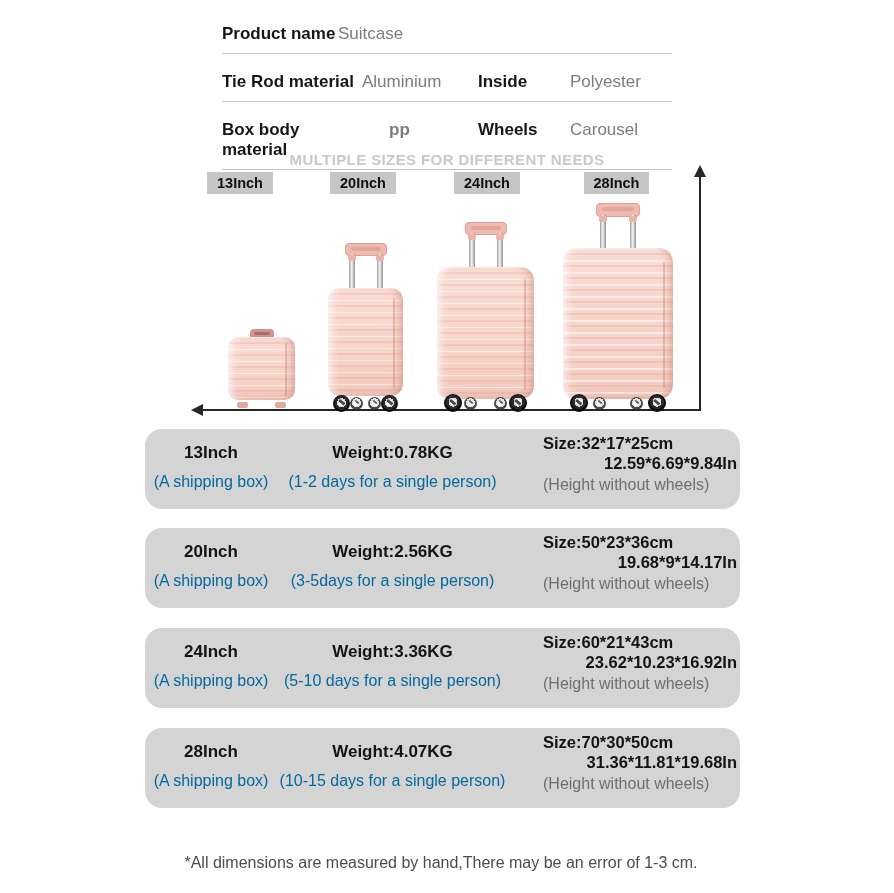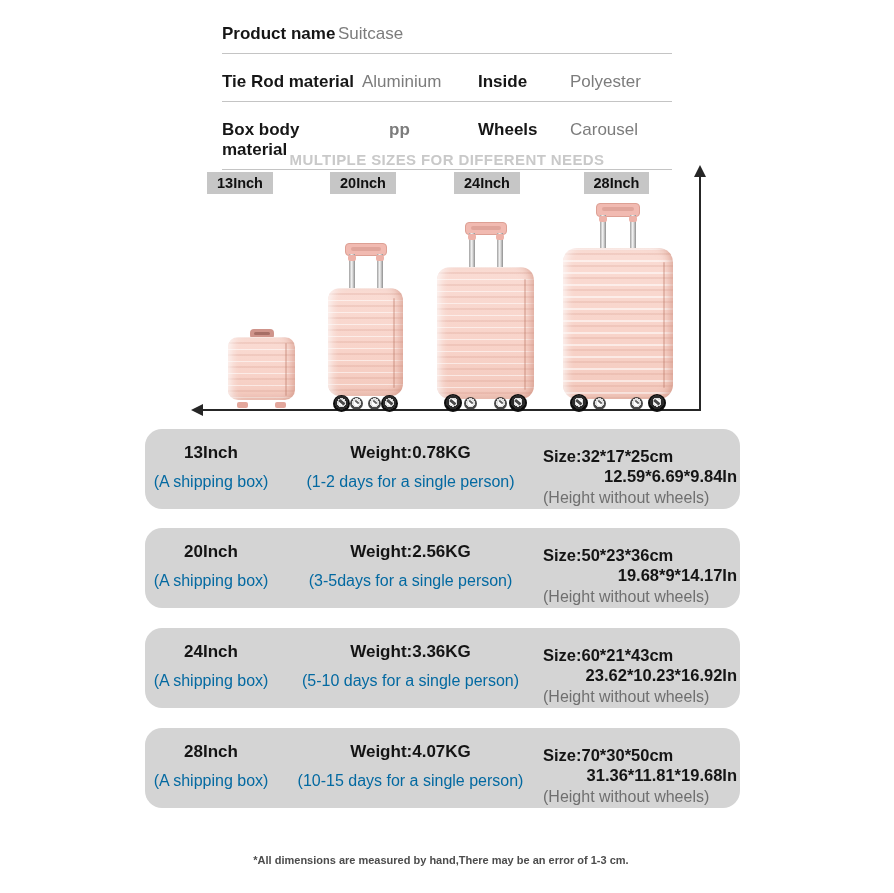--- a/index.html
+++ b/index.html
@@ -97,30 +97,30 @@
   .case28 .pole.p-r{left:calc(50% + 12px);}
   .case28 .cbody{left:0;top:45px;width:110px;height:151px;border-radius:14px;}
   .case28 .front{width:18px;height:18px;}
   .case28 .w-l{left:7px}.case28 .w-r{right:7px}
   .case28 .r-l{left:30px}.case28 .r-r{right:30px}
 
   
   .info-row{position:absolute;left:145px;width:595px;height:80px;background:#d4d4d4;border-radius:17px;}
   .ir-1{top:429px}.ir-2{top:528px}.ir-3{top:628px}.ir-4{top:728px}
   .ir-col1{position:absolute;left:0;top:0;width:132px;text-align:center;}
-  .ir-col2{position:absolute;left:138px;top:0;width:255px;text-align:center;}
+  .ir-col2{position:absolute;left:120px;top:0;width:255px;text-align:center;}
   .ir-col3{position:absolute;left:398px;top:0;width:194px;}
   .ir-size,.ir-weight{margin-top:14px;font-size:17px;font-weight:700;color:#141414;}
   .ir-note{margin-top:10px;font-size:16px;color:#0369a1;white-space:nowrap;}
-  .ir-cm{margin-top:18px;font-size:16.5px;font-weight:700;color:#141414;text-align:left;}
+  .ir-cm{margin-top:5px;font-size:16.5px;font-weight:700;color:#141414;text-align:left;}
   .ir-in{margin-top:1px;font-size:16.5px;font-weight:700;color:#141414;text-align:right;}
   .ir-dnote{margin-top:3px;font-size:16px;color:#6f6f6f;white-space:nowrap;}
 
   .footer-note{position:absolute;left:0;right:12px;top:854px;text-align:center;
-    font-size:11px;font-weight:700;color:#4c4c4c;}
+    font-size:16px;font-weight:400;color:#4c4c4c;}
 </style>
 </head>
 <body>
 
 <div class="page">
 
   <div class="spec-table">
     <div class="spec-row r1">
       <span class="spec-label">Product name</span>
       <span class="spec-value">Suitcase</span>

